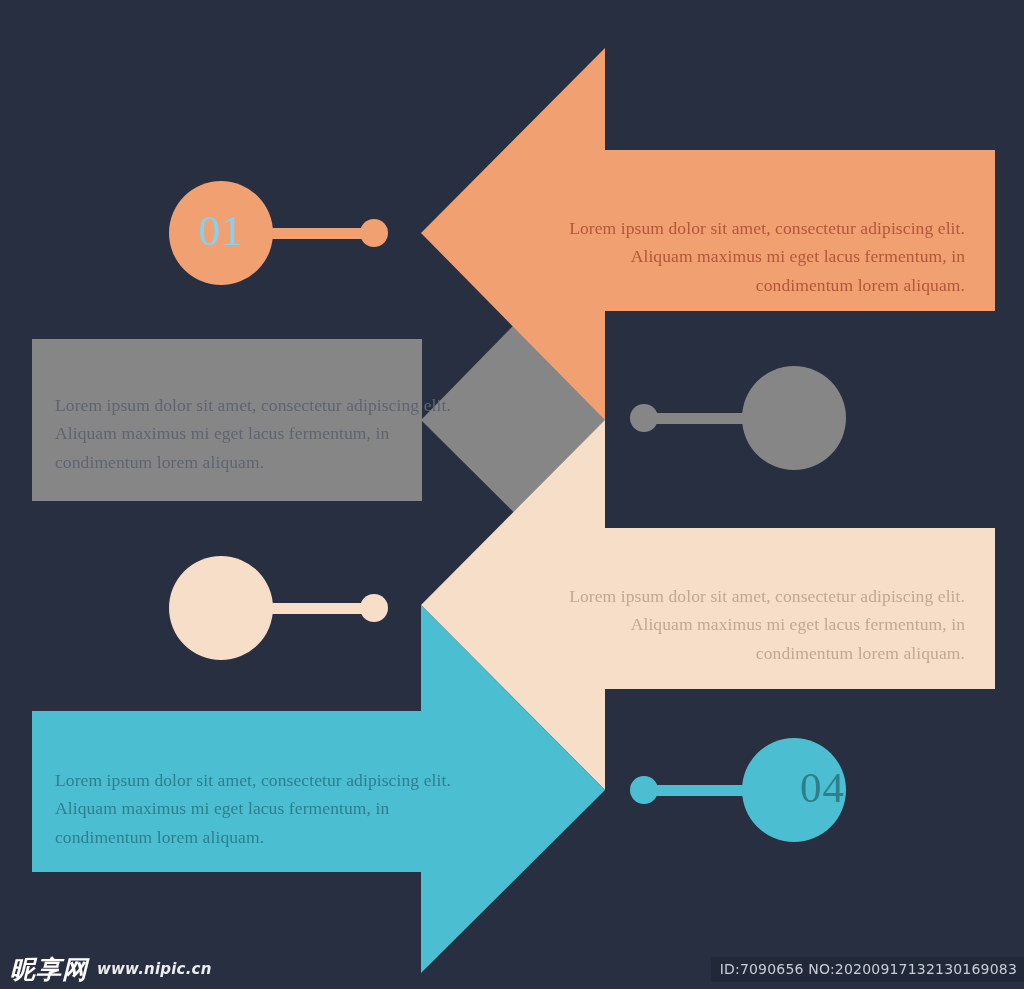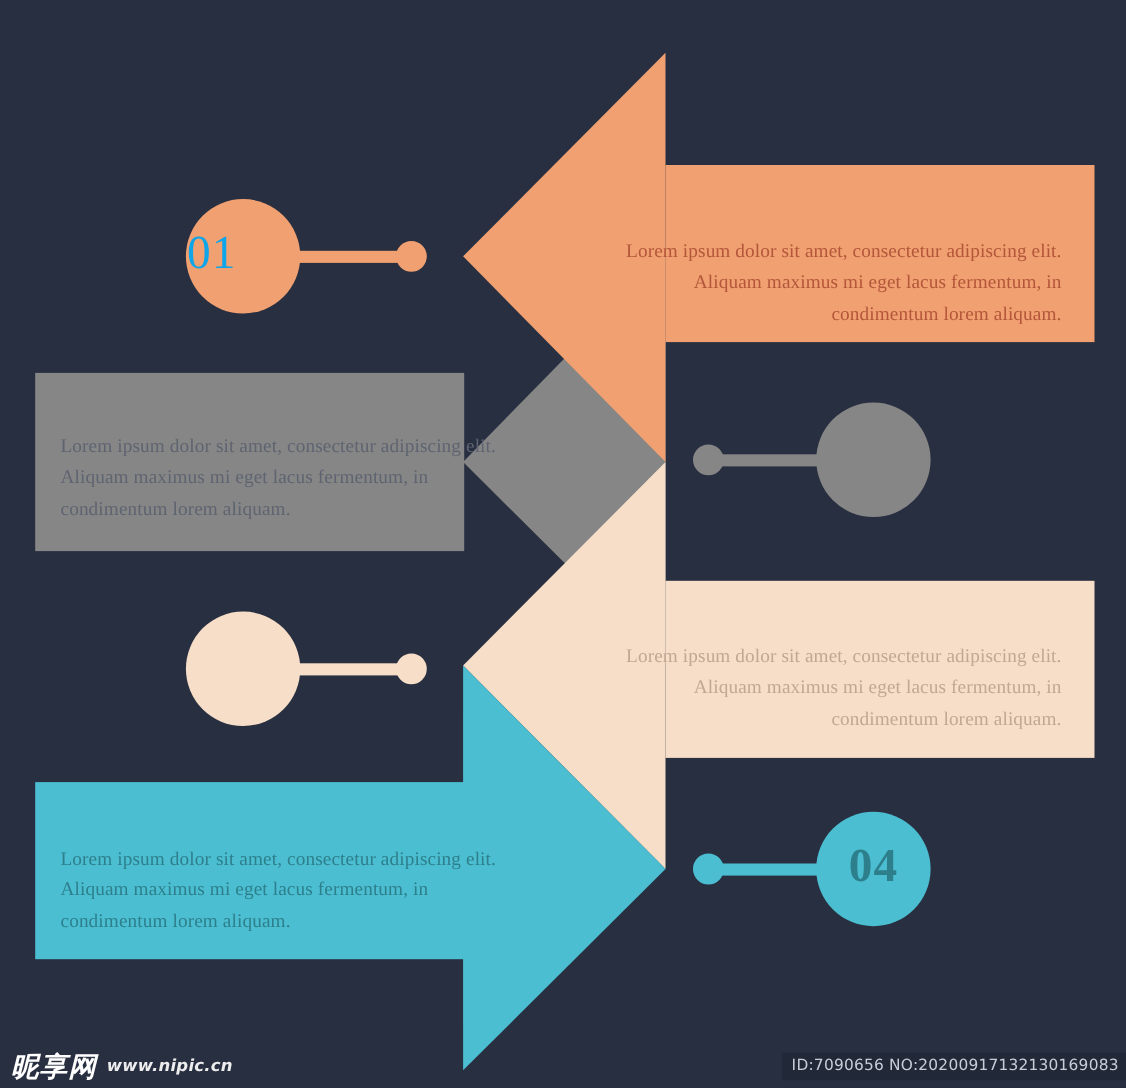--- a/index.html
+++ b/index.html
@@ -125,25 +125,25 @@
       <circle cx="221" cy="608" r="52" fill="#F6DEC8"></circle>
     </g>
 
     <g>
       <rect x="641" y="785" width="110" height="11" fill="#4BBFD1"></rect>
       <circle cx="644" cy="790" r="14" fill="#4BBFD1"></circle>
       <circle cx="794" cy="790" r="52" fill="#4BBFD1"></circle>
     </g>
   </svg>
 
-  <div class="num" style="left:170px; top:209px; width:102px; text-align:left; color:#0ea5e9;">01</div>
+  <div class="num" style="left:170px; top:209px; width:102px; text-align:center; color:#7dd3fc;">01</div>
 
 
 
-  <div class="num" style="left:743px; top:766px; width:102px; text-align:center; color:#2E7F8C;font-weight:bold;">04</div>
+  <div class="num" style="left:743px; top:766px; width:102px; text-align:right; color:#2E7F8C;">04</div>
 
   <div class="txt txt-right" style="left:565px; top:198px; width:400px; color:#B4563A;">Lorem ipsum dolor sit amet, consectetur adipiscing elit. Aliquam maximus mi eget lacus fermentum,  in condimentum lorem aliquam.</div>
 
   <div class="txt txt-left" style="left:55px; top:375px; width:400px; color:#5E6470;">Lorem ipsum dolor sit amet, consectetur adipiscing elit. Aliquam maximus mi eget lacus fermentum,  in condimentum lorem aliquam.</div>
 
   <div class="txt txt-right" style="left:565px; top:566px; width:400px; color:#C0A893;">Lorem ipsum dolor sit amet, consectetur adipiscing elit. Aliquam maximus mi eget lacus fermentum,  in condimentum lorem aliquam.</div>
 
   <div class="txt txt-left" style="left:55px; top:750px; width:400px; color:#2E7F8C;">Lorem ipsum dolor sit amet, consectetur adipiscing elit. Aliquam maximus mi eget lacus fermentum,  in condimentum lorem aliquam.</div>
 
   <div id="wm">

